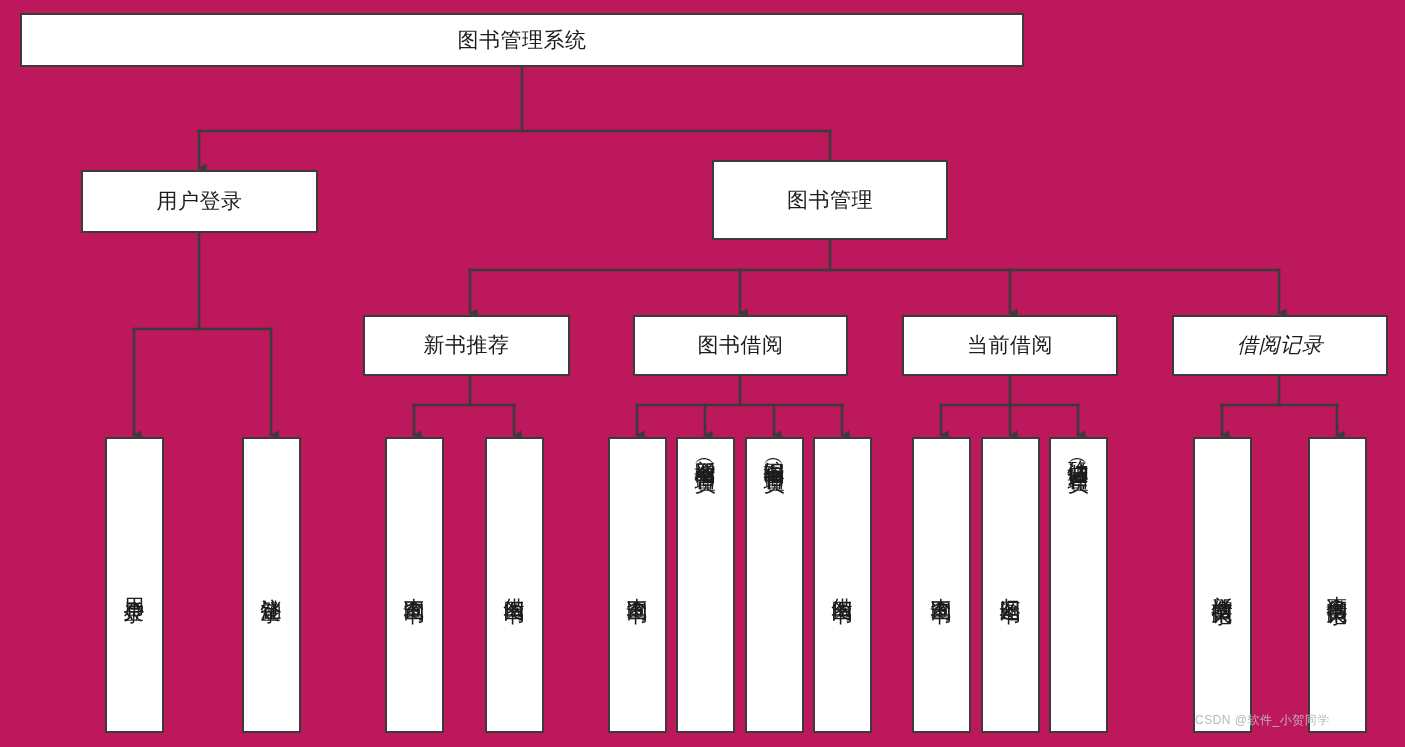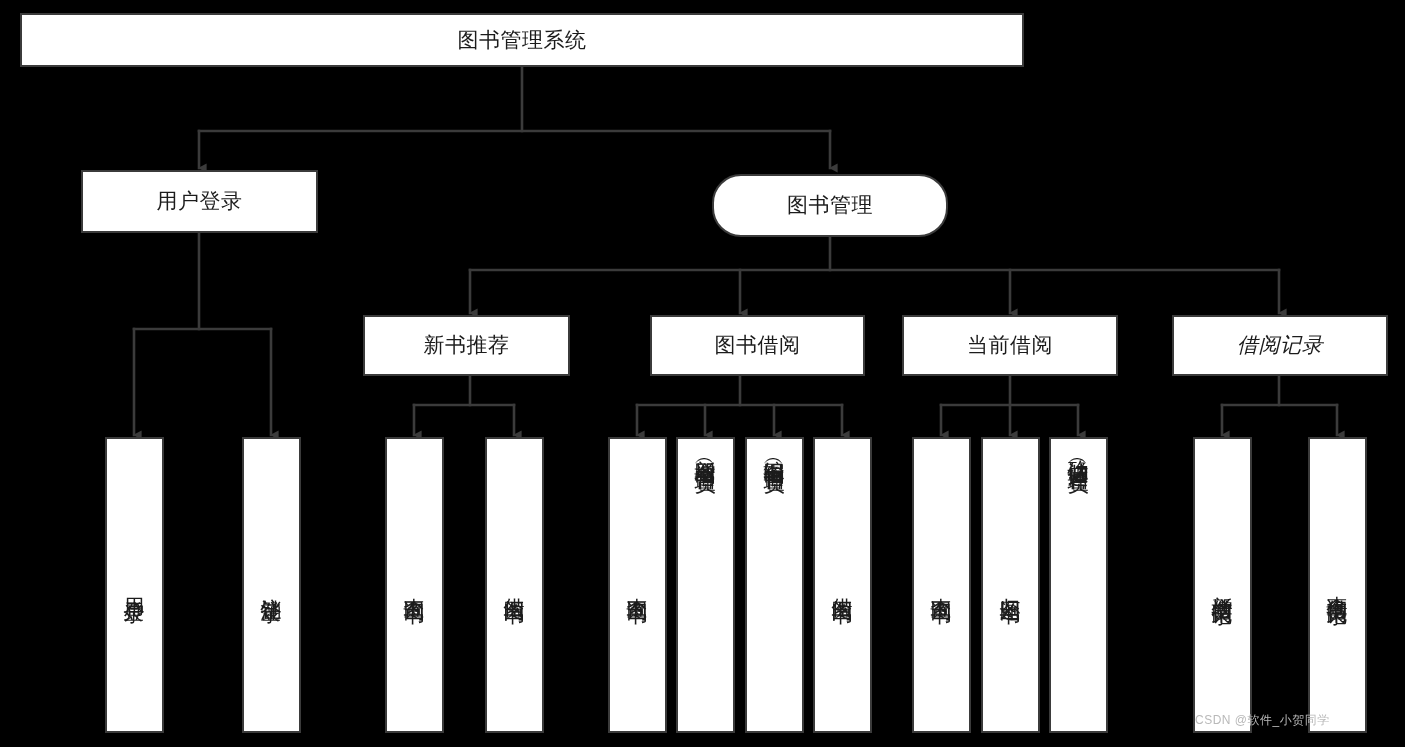--- a/index.html
+++ b/index.html
@@ -7,21 +7,21 @@
     padding: 0;
     background: #ffffff;
   }
   body {
     font-family: "Liberation Sans", "DejaVu Sans", sans-serif;
   }
   #canvas {
     position: relative;
     width: 1405px;
     height: 747px;
-    background: #000000;
+    background: #be185d;
     overflow: hidden;
   }
   #diagram-svg {
     position: absolute;
     top: 0;
     left: 0;
     width: 1405px;
     height: 747px;
   }
   .node-box {
@@ -140,29 +140,29 @@
   </svg>
 
   <div class="node-box" style="left:20px; top:13px; width:1004px; height:54px;">
     <span class="node-label">图书管理系统</span>
   </div>
 
   <div class="node-box" style="left:81px; top:170px; width:237px; height:63px;">
     <span class="node-label">用户登录</span>
   </div>
 
-  <div class="node-box" style="left:712px; top:174px; width:236px; height:63px;border-radius:29px;">
+  <div class="node-box" style="left:712px; top:160px; width:236px; height:80px;">
     <span class="node-label">图书管理</span>
   </div>
 
   <div class="node-box" style="left:363px; top:315px; width:207px; height:61px;">
     <span class="node-label">新书推荐</span>
   </div>
 
-  <div class="node-box" style="left:633px; top:315px; width:215px; height:61px;margin-left:17px;">
+  <div class="node-box" style="left:633px; top:315px; width:215px; height:61px;">
     <span class="node-label">图书借阅</span>
   </div>
 
   <div class="node-box" style="left:902px; top:315px; width:216px; height:61px;justify-content:center;">
     <span class="node-label">当前借阅</span>
   </div>
 
   <div class="node-box" style="left:1172px; top:315px; width:216px; height:61px;font-style:italic;">
     <span class="node-label">借阅记录</span>
   </div>

